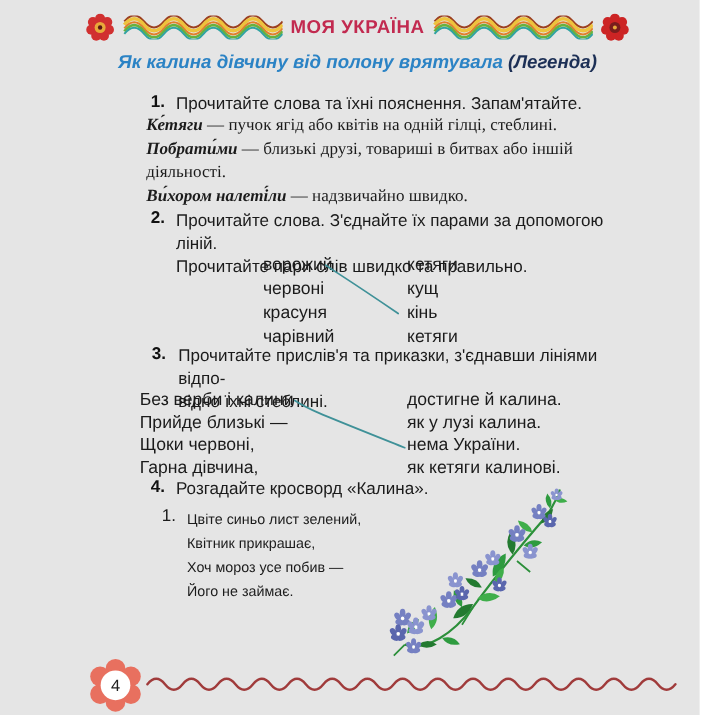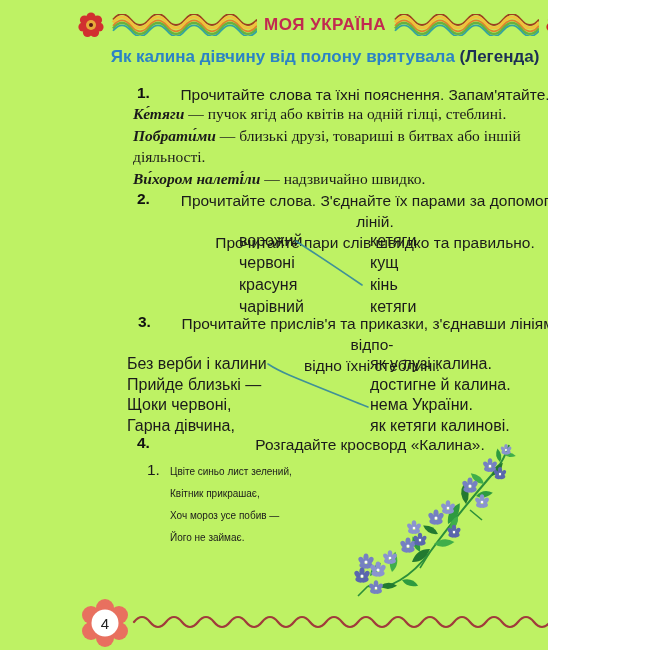--- a/index.html
+++ b/index.html
@@ -1,58 +1,58 @@
 <!DOCTYPE html>
 <html><head>
 <meta charset="utf-8">
 <style>
   html,body{margin:0;padding:0;}
   .page{
     position:relative;
-    width:548px;height:650px;
-    background:#bef264;
+    width:636px;height:650px;
+    background:#e5e5e5;
     font-family:"Liberation Sans", sans-serif;
     color:#1b1b1b;
     overflow:hidden;
   }
   
   .banner{
     position:absolute;top:10px;left:0;width:650px;height:30px;
     display:flex;align-items:center;justify-content:center;gap:7px;
   }
   .banner-title{
     font-size:17px;font-weight:bold;color:#c22a50;letter-spacing:.5px;
     white-space:nowrap;
   }
   
   .lesson-title-row{
     position:absolute;top:47px;left:0;width:650px;text-align:center;
     font-size:17px;
   }
-  .lesson-title{font-weight:bold;color:#2b83c5;}
-  .lesson-subtitle{font-weight:bold;color:#1c2f55;}
+  .lesson-title{font-weight:bold;color:#2b83c5;font-style:italic;}
+  .lesson-subtitle{font-weight:bold;font-style:italic;color:#1c2f55;}
   
   .ex-num{
     position:absolute;font-weight:bold;font-size:15.5px;color:#111;
   }
   .ex-text{
-    position:absolute;font-size:15.5px;line-height:21px;color:#1b1b1b;text-align:center;
+    position:absolute;font-size:15.5px;line-height:21px;color:#1b1b1b;
   }
   .defs{
     position:absolute;left:133px;top:103px;width:438px;
     font-size:15.5px;line-height:21.5px;
   }
   .defs p{margin:0;font-family:Liberation Serif, serif;}
   .def-term{font-weight:bold;font-style:italic;}
   .cols{position:absolute;font-size:16px;}
   .cols div{height:22px;line-height:22px;}
   .cols-small div{height:20.5px;line-height:20.5px;}
   .riddle{
     position:absolute;left:170px;top:461px;
-    font-size:10px;line-height:22px;
+    font-size:13px;line-height:22px;
   }
   .riddle-num{position:absolute;left:147px;top:461px;font-size:15.5px;}
   .overlay{position:absolute;left:0;top:0;pointer-events:none;}
 </style>
 </head>
 <body>
 
 <div class="page">
 
   <div class="banner">
@@ -151,22 +151,22 @@
     <div>відно їхні стеблині.</div>
   </div>
 
   <div class="cols cols-small" style="left:127px;top:354px;">
     <div>Без верби і калини</div>
     <div>Прийде близькі —</div>
     <div>Щоки червоні,</div>
     <div>Гарна дівчина,</div>
   </div>
   <div class="cols cols-small" style="left:370px;top:354px;">
+    <div>достигне й калина.</div>
     <div>як у лузі калина.</div>
-    <div>достигне й калина.</div>
     <div>нема України.</div>
     <div>як кетяги калинові.</div>
   </div>
 
   <svg class="overlay" width="650" height="650" viewBox="0 0 650 650">
     <path d="M296,241 C306,248 312,251 362,285" fill="none" stroke="#3f9198" stroke-width="1.6" stroke-linecap="round"></path>
     <path d="M268,364 C280,372 288,375 368,407" fill="none" stroke="#3f9198" stroke-width="1.6" stroke-linecap="round"></path>
   </svg>
 
   <div class="ex-num" style="left:137px;top:434px;">4.</div>

